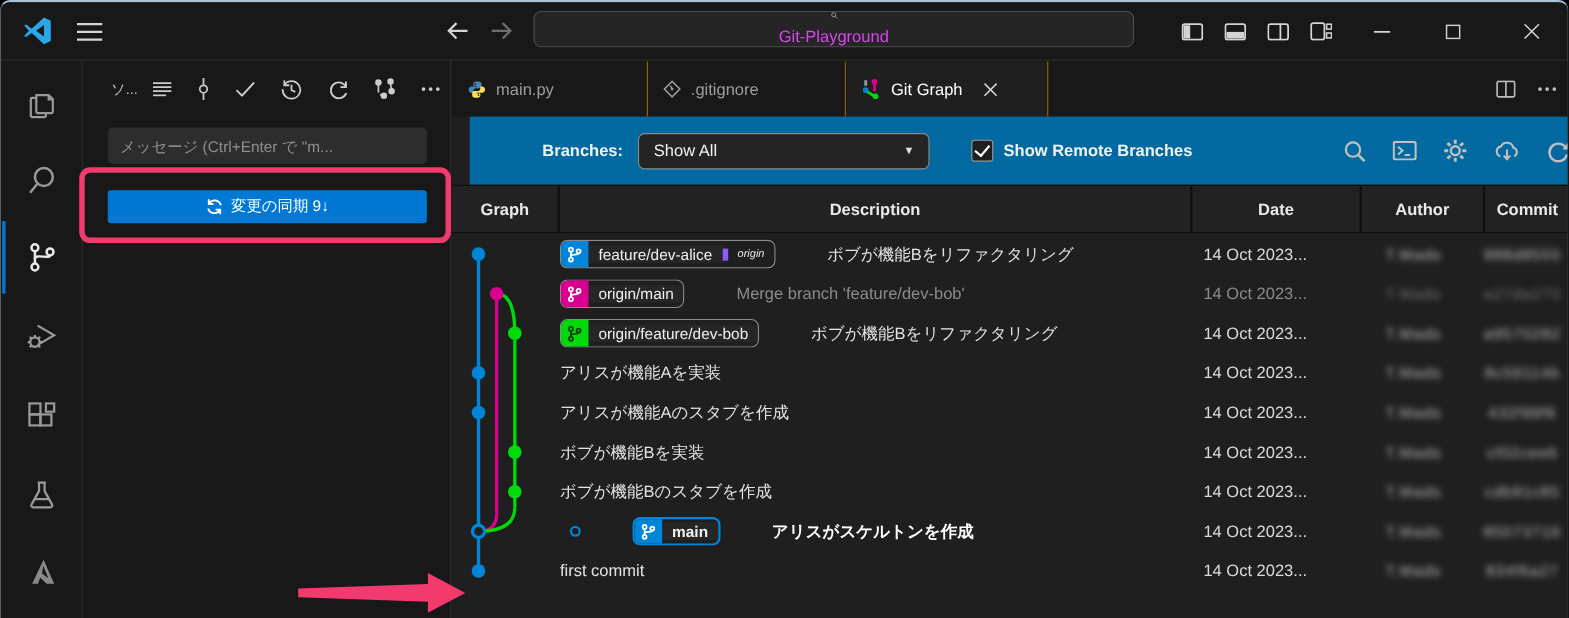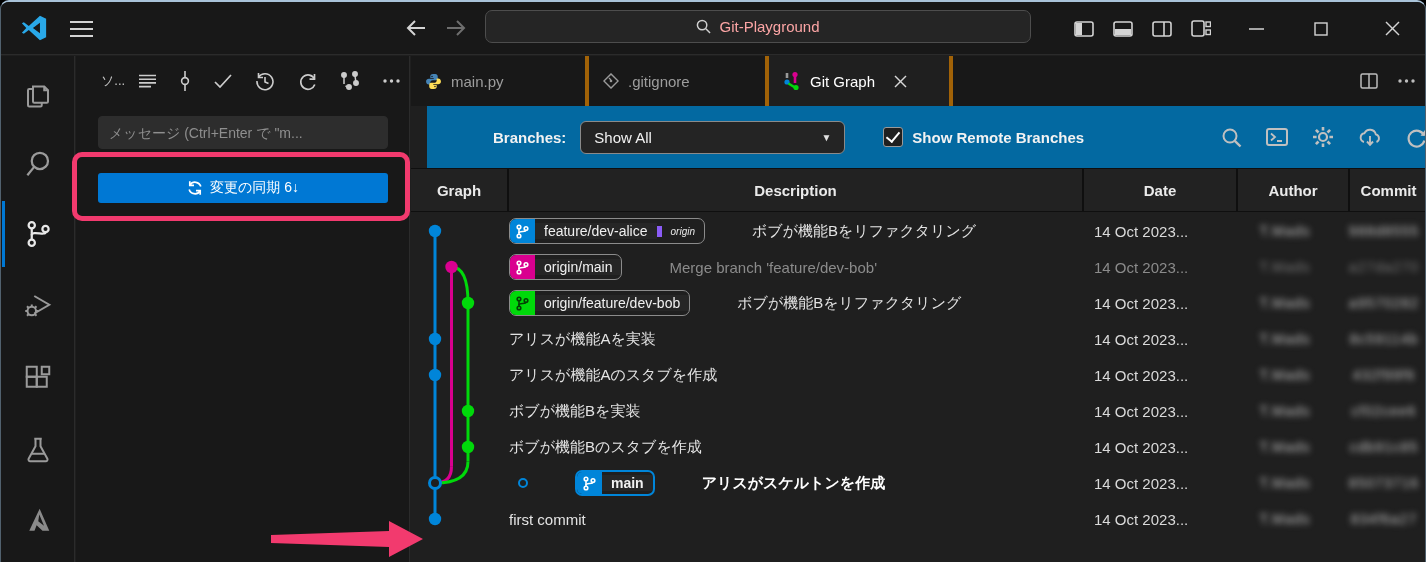--- a/index.html
+++ b/index.html
@@ -6,21 +6,21 @@
   html,body { width:1426px; height:562px; background:#000; font-family:"Liberation Sans",sans-serif; }
   .window { position:absolute; left:0; top:0; width:1426px; height:562px; background:#1f1f1f;
             border-top:2px solid #a9c3d9; border-left:1px solid #51616e; border-right:1px solid #51616e;
             border-radius:9px 9px 0 0; overflow:hidden; }
   .abs { position:absolute; }
 
   
   .titlebar { position:absolute; left:0; top:0; width:100%; height:53px; background:#181818; border-bottom:1px solid #2b2b2b; }
   .searchbox { position:absolute; left:484px; top:8px; width:546px; height:33px; background:#252525;
                border:1px solid #4d4d4d; border-radius:7px; display:flex; align-items:center; justify-content:center;
-               color:#fca5a5; font-size:15px; gap:8px; cursor:pointer; }
+               color:#d946ef; font-size:15px; gap:8px; cursor:pointer;flex-direction:column; }
   .win-btn { position:absolute; top:0; width:46px; height:53px; display:flex; align-items:center; justify-content:center; }
 
   
   .activitybar { position:absolute; left:0; top:54px; width:74px; height:508px; background:#181818; border-right:1px solid #2b2b2b; }
   .ab-item { position:absolute; left:0; width:73px; height:56px; display:flex; align-items:center; justify-content:center; }
   .ab-indicator { position:absolute; left:1px; top:145px; width:3px; height:66px; background:#0078d4; }
 
   
   .sidebar { position:absolute; left:75px; top:54px; width:334px; height:508px; background:#181818; border-right:1px solid #2b2b2b; }
   .sb-header { position:absolute; left:0; top:0; width:100%; height:50px; display:flex; align-items:center; }
@@ -30,21 +30,21 @@
                border-radius:4px; color:#8f8f8f; font-size:14px; padding:0 10px; font-family:"Liberation Sans",sans-serif; }
   .msg-input::placeholder { color:#8f8f8f; }
   .sync-btn { position:absolute; left:22px; top:117px; width:290px; height:30px; background:#0078d4; border:none; border-radius:3px;
               color:#ffffff; font-size:14px; display:flex; align-items:center; justify-content:center; gap:7px; cursor:pointer;
               font-family:"Liberation Sans",sans-serif; }
 
   
   .editor { position:absolute; left:410px; top:54px; width:1016px; height:508px; background:#1f1f1f; }
   .tabbar { position:absolute; left:0; top:0; width:100%; height:50px; background:#181818; }
   .tab { position:absolute; top:0; height:50px; display:flex; align-items:center; gap:9px; padding:0 14px;
-         border-right:4px solid #a16207; color:#9d9d9d; font-size:15px; cursor:pointer; }
+         border-right:1px solid #a16207; color:#9d9d9d; font-size:15px; cursor:pointer; }
   .tab.active { background:#1f1f1f; color:#ffffff; }
   .tab-close { margin-left:10px; color:#d6d6d6; font-size:15px; }
   .tabbar-actions { position:absolute; right:12px; top:0; height:50px; display:flex; align-items:center; gap:20px; color:#bdbdbd; }
 
   
   .gg-controls { position:absolute; left:16px; top:50px; width:100%; height:62px; background:#0369a1; display:flex; align-items:center; }
   .gg-label { color:#f2f2f2; font-weight:bold; font-size:15px; margin-left:66px; }
   .gg-dropdown { margin-left:14px; width:265px; height:33px; background:#242424; border:1px solid #8a8a8a; border-radius:6px;
                  display:flex; align-items:center; color:#f2f2f2; font-size:15px; padding:0 13px; cursor:pointer; }
   .gg-dd-arrow { margin-left:auto; font-size:10px; color:#e0e0e0; }
@@ -291,21 +291,21 @@
     <input class="msg-input" type="text" placeholder="メッセージ (Ctrl+Enter で &quot;m..." style="">
     <button class="sync-btn">
       <svg width="16" height="16" viewBox="0 0 16 16">
         <g fill="none" stroke="#ffffff" stroke-width="1.7">
           <path d="M13.8 6.5 A6 6 0 0 0 3 5"></path>
             <polyline points="2.8,1.2 2.8,5.4 7,5.4"></polyline>
           <path d="M2.2 9.5 A6 6 0 0 0 13 11"></path>
             <polyline points="13.2,14.8 13.2,10.6 9,10.6"></polyline>
         </g>
       </svg>
-      <span>変更の同期 6↓</span>
+      <span>変更の同期 9↓</span>
     </button>
   </div>
 
   <div class="editor">
     <div class="tabbar">
       <div class="tab" style="left:0;width:178px;">
         <svg width="17" height="17" viewBox="0 0 16 16">
           <path fill="#4584b6" d="M7.8 1 C5.5 1 5 2 5 3.2 V4.8 H8.2 V5.4 H3.6 C2.2 5.4 1 6.2 1 8 C1 9.8 2.2 10.8 3.6 10.8 H5 V9 C5 7.6 6.2 6.8 7.4 6.8 H10.4 C11.4 6.8 12 6 12 5 V3.2 C12 2 11 1 9.8 1 Z M6.6 2.6 A0.7 0.7 0 1 1 6.6 4 A0.7 0.7 0 1 1 6.6 2.6 Z"></path>
           <path fill="#ffde57" d="M8.2 15 C10.5 15 11 14 11 12.8 V11.2 H7.8 V10.6 H12.4 C13.8 10.6 15 9.8 15 8 C15 6.2 13.8 5.2 12.4 5.2 H11 V7 C11 8.4 9.8 9.2 8.6 9.2 H5.6 C4.6 9.2 4 10 4 11 V12.8 C4 14 5 15 6.2 15 Z M9.4 13.4 A0.7 0.7 0 1 1 9.4 12 A0.7 0.7 0 1 1 9.4 13.4 Z"></path>
         </svg>

